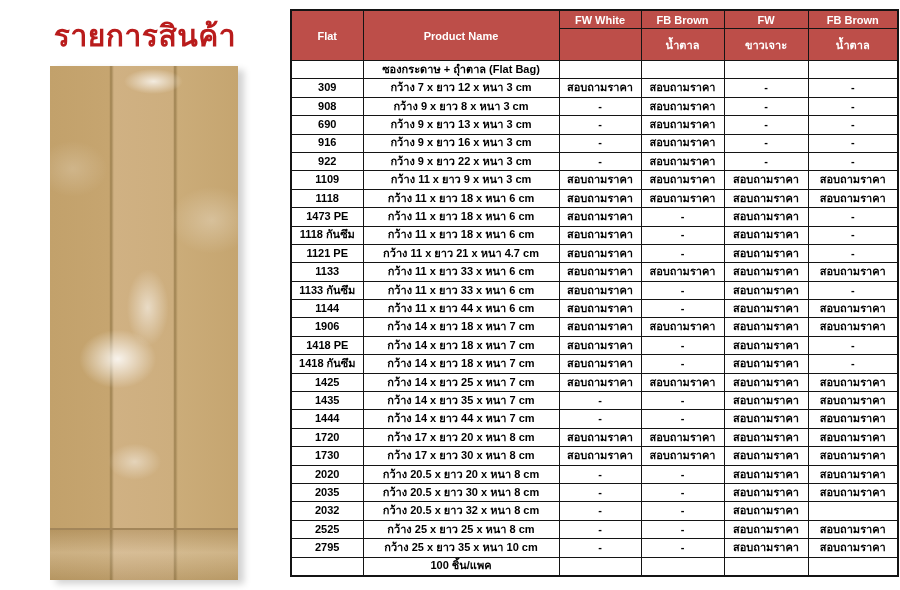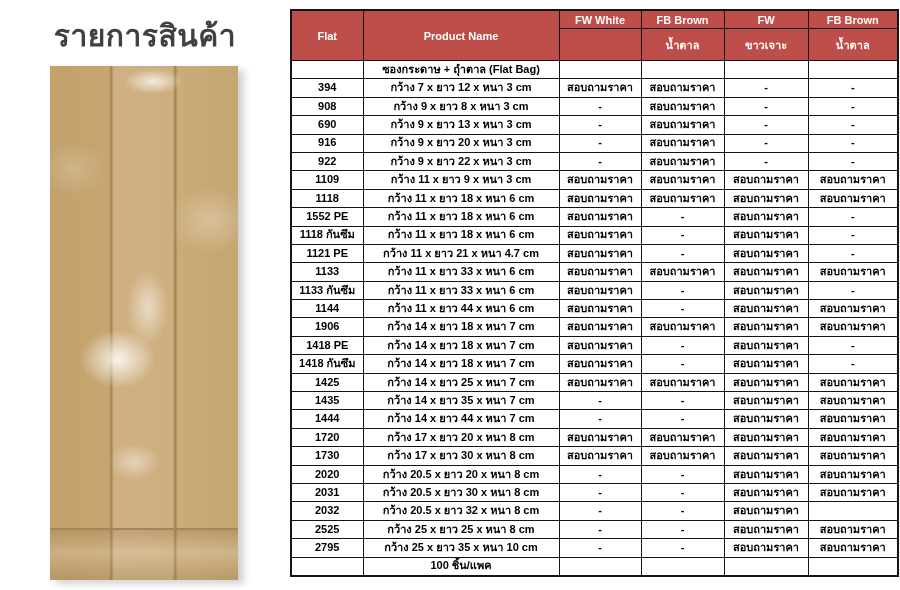--- a/index.html
+++ b/index.html
@@ -10,21 +10,21 @@
   html,body{margin:0;padding:0;}
   body{
     width:900px;height:590px;overflow:hidden;position:relative;
     background:var(--page-bg);
     font-family:"Liberation Sans","DejaVu Sans",sans-serif;
   }
   
   .left-pane{position:absolute;left:0;top:0;width:290px;height:590px;}
   .page-title{
     position:absolute;top:12px;left:0;width:290px;text-align:center;
-    font-size:30px;font-weight:bold;color:#404040;letter-spacing:.5px;
+    font-size:30px;font-weight:bold;color:#b91c1c;letter-spacing:.5px;
   }
   .bag-photo{
     position:absolute;left:50px;top:66px;width:188px;height:514px;
     background:
       radial-gradient(ellipse 55px 42px at 36% 57%, rgba(255,255,255,.85), rgba(255,255,255,0) 70%),
       radial-gradient(ellipse 30px 55px at 52% 47%, rgba(255,255,255,.55), rgba(255,255,255,0) 70%),
       radial-gradient(ellipse 42px 18px at 55% 3%,  rgba(255,255,255,.75), rgba(255,255,255,0) 70%),
       radial-gradient(ellipse 38px 26px at 45% 77%, rgba(255,255,255,.45), rgba(255,255,255,0) 70%),
       radial-gradient(ellipse 60px 48px at 86% 30%, rgba(255,255,255,.28), rgba(255,255,255,0) 70%),
       radial-gradient(ellipse 50px 40px at 12% 20%, rgba(255,255,255,.20), rgba(255,255,255,0) 70%),
@@ -102,21 +102,21 @@
     <tbody>
         <tr>
           <td></td>
           <td>ซองกระดาษ + ถุำตาล (Flat Bag)</td>
           <td></td>
           <td></td>
           <td></td>
           <td></td>
         </tr>
         <tr>
-          <td>394</td>
+          <td>309</td>
           <td>กว้าง 7 x ยาว 12 x หนา 3 cm</td>
           <td>สอบถามราคา</td>
           <td>สอบถามราคา</td>
           <td>-</td>
           <td>-</td>
         </tr>
         <tr>
           <td>908</td>
           <td>กว้าง 9 x ยาว 8 x หนา 3 cm</td>
           <td>-</td>
@@ -127,21 +127,21 @@
         <tr>
           <td>690</td>
           <td>กว้าง 9 x ยาว 13 x หนา 3 cm</td>
           <td>-</td>
           <td>สอบถามราคา</td>
           <td>-</td>
           <td>-</td>
         </tr>
         <tr>
           <td>916</td>
-          <td>กว้าง 9 x ยาว 20 x หนา 3 cm</td>
+          <td>กว้าง 9 x ยาว 16 x หนา 3 cm</td>
           <td>-</td>
           <td>สอบถามราคา</td>
           <td>-</td>
           <td>-</td>
         </tr>
         <tr>
           <td>922</td>
           <td>กว้าง 9 x ยาว 22 x หนา 3 cm</td>
           <td>-</td>
           <td>สอบถามราคา</td>
@@ -158,21 +158,21 @@
         </tr>
         <tr>
           <td>1118</td>
           <td>กว้าง 11 x ยาว 18 x หนา 6 cm</td>
           <td>สอบถามราคา</td>
           <td>สอบถามราคา</td>
           <td>สอบถามราคา</td>
           <td>สอบถามราคา</td>
         </tr>
         <tr>
-          <td>1552 PE</td>
+          <td>1473 PE</td>
           <td>กว้าง 11 x ยาว 18 x หนา 6 cm</td>
           <td>สอบถามราคา</td>
           <td>-</td>
           <td>สอบถามราคา</td>
           <td>-</td>
         </tr>
         <tr>
           <td>1118 กันซึม</td>
           <td>กว้าง 11 x ยาว 18 x หนา 6 cm</td>
           <td>สอบถามราคา</td>
@@ -278,21 +278,21 @@
         </tr>
         <tr>
           <td>2020</td>
           <td>กว้าง 20.5 x ยาว 20 x หนา 8 cm</td>
           <td>-</td>
           <td>-</td>
           <td>สอบถามราคา</td>
           <td>สอบถามราคา</td>
         </tr>
         <tr>
-          <td>2031</td>
+          <td>2035</td>
           <td>กว้าง 20.5 x ยาว 30 x หนา 8 cm</td>
           <td>-</td>
           <td>-</td>
           <td>สอบถามราคา</td>
           <td>สอบถามราคา</td>
         </tr>
         <tr>
           <td>2032</td>
           <td>กว้าง 20.5 x ยาว 32 x หนา 8 cm</td>
           <td>-</td>

